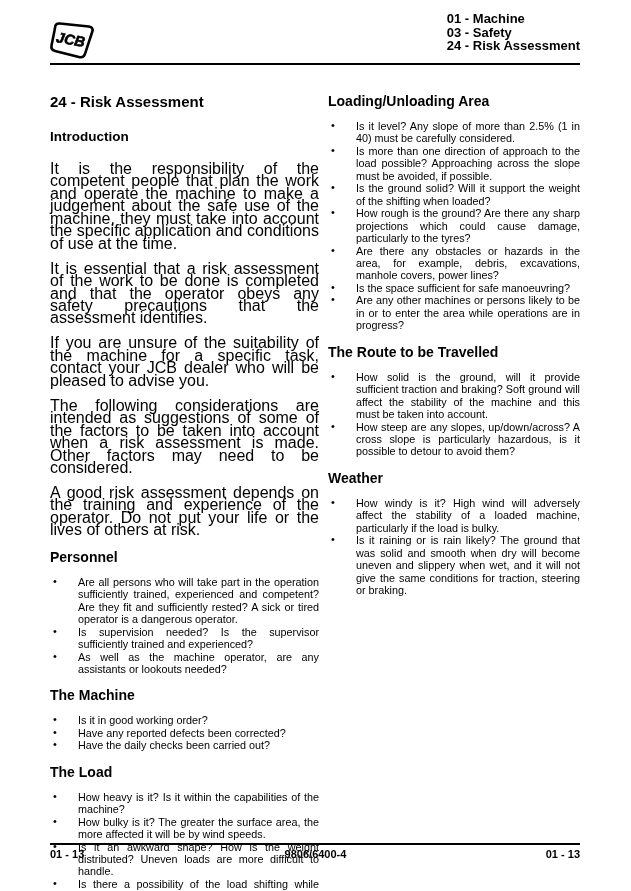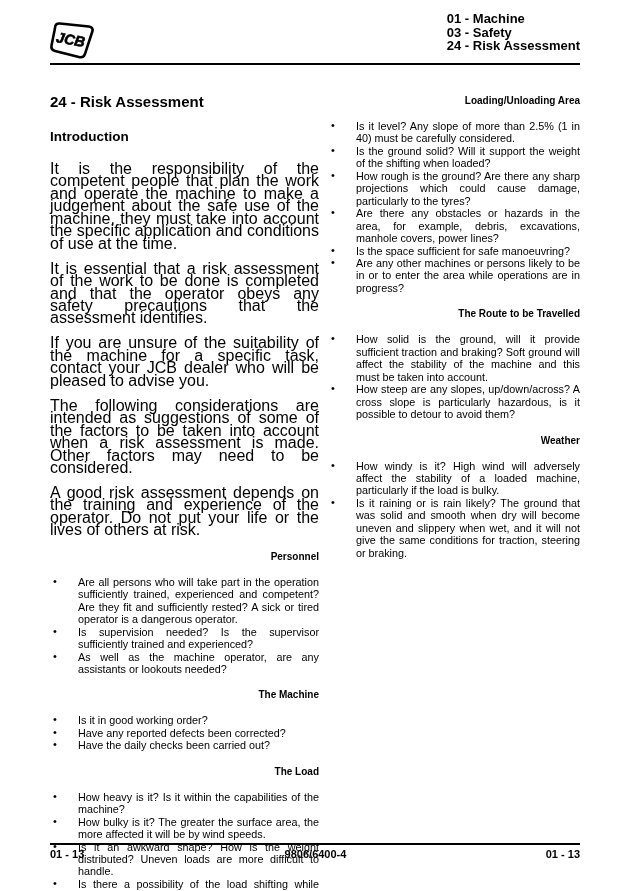--- a/index.html
+++ b/index.html
@@ -20,21 +20,21 @@
   .header-rule { top:63px; }
   .footer-rule { top:843px; }
 
   
   .content { position:absolute; left:50px; top:94px; width:530px; display:flex; }
   .col-left { width:269px; margin-right:9px; }
   .col-right { width:252px; }
 
   h1 { font-size:15px; font-weight:bold; margin:0 0 19px 0; line-height:16px; }
   h2 { font-size:13.5px; font-weight:bold; margin:0 0 19px 0; line-height:15px; }
-  h3 { font-size:10px; font-weight:bold; margin:13px 0 8px 0; line-height:14px;text-align:right; }
+  h3 { font-size:14px; font-weight:bold; margin:13px 0 8px 0; line-height:14px; }
   .col-right h3:first-of-type, .first-heading { margin-top:0; }
 
   p  { font-size:16px; line-height:12.45px; text-align:justify; margin:0 0 12.5px 0; }
   ul { list-style:none; margin:12px 0 0 0; padding:0; }
   li { font-size:10.8px; line-height:12.45px; text-align:justify;
        padding-left:28px; position:relative; }
   li::before { content:"\2022"; position:absolute; left:3px; top:-1px; font-size:11px; }
 
   
   .footer-left  { position:absolute; left:50px;  top:848px; font-size:11px; font-weight:bold; }
@@ -93,20 +93,21 @@
         <li>How bulky is it? The greater the surface area, the more affected it will be by wind speeds.</li>
         <li>Is it an awkward shape? How is the weight distributed? Uneven loads are more difficult to handle.</li>
         <li>Is there a possibility of the load shifting while being moved?</li>
       </ul>
     </div>
 
     <div class="col-right">
       <h3 class="first-heading">Loading/Unloading Area</h3>
       <ul>
         <li>Is it level? Any slope of more than 2.5% (1 in 40) must be carefully considered.</li>
+        <li>Is more than one direction of approach to the load possible? Approaching across the slope must be avoided, if possible.</li>
         <li>Is the ground solid? Will it support the weight of the shifting when loaded?</li>
         <li>How rough is the ground? Are there any sharp projections which could cause damage, particularly to the tyres?</li>
         <li>Are there any obstacles or hazards in the area, for example, debris, excavations, manhole covers, power lines?</li>
         <li>Is the space sufficient for safe manoeuvring?</li>
         <li>Are any other machines or persons likely to be in or to enter the area while operations are in progress?</li>
       </ul>
 
       <h3>The Route to be Travelled</h3>
       <ul>
         <li>How solid is the ground, will it provide sufficient traction and braking? Soft ground will affect the stability of the machine and this must be taken into account.</li>

